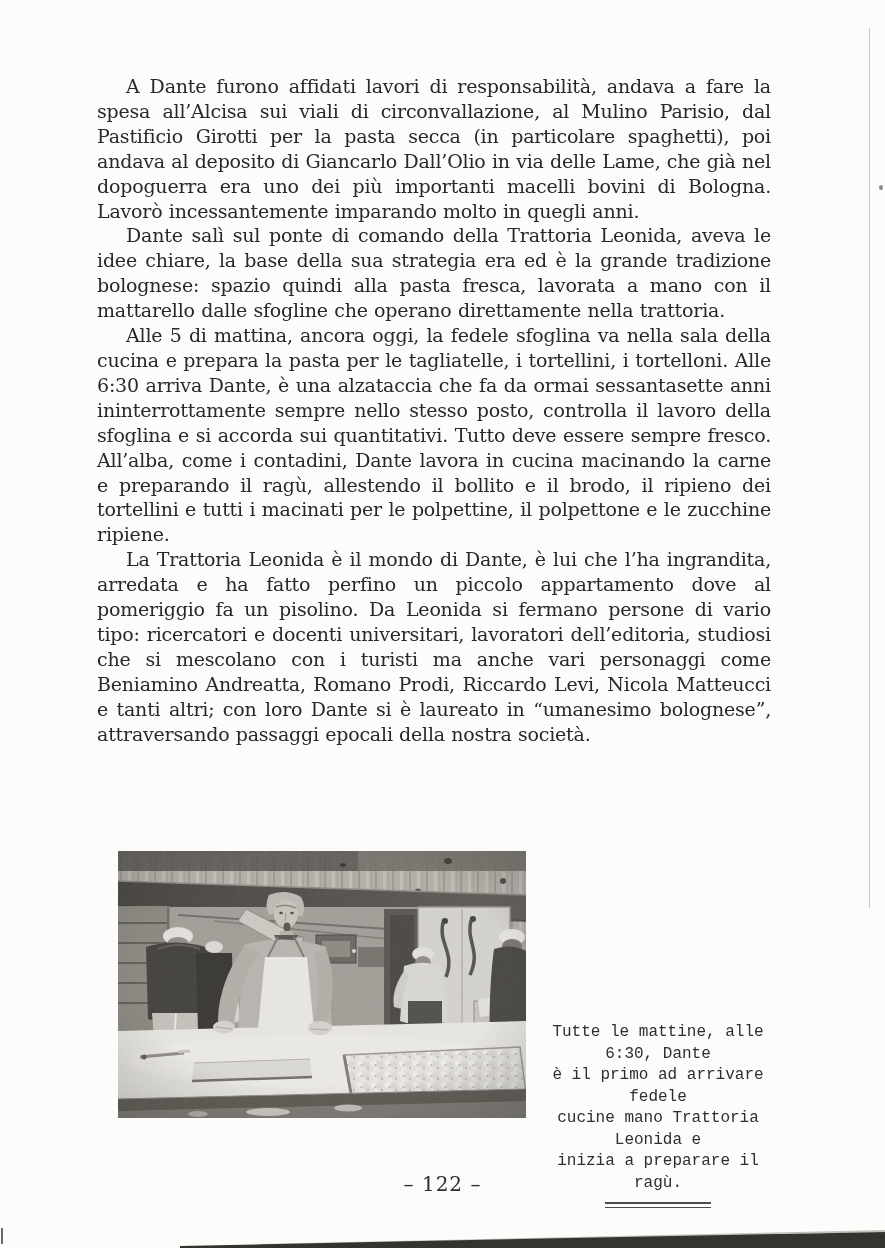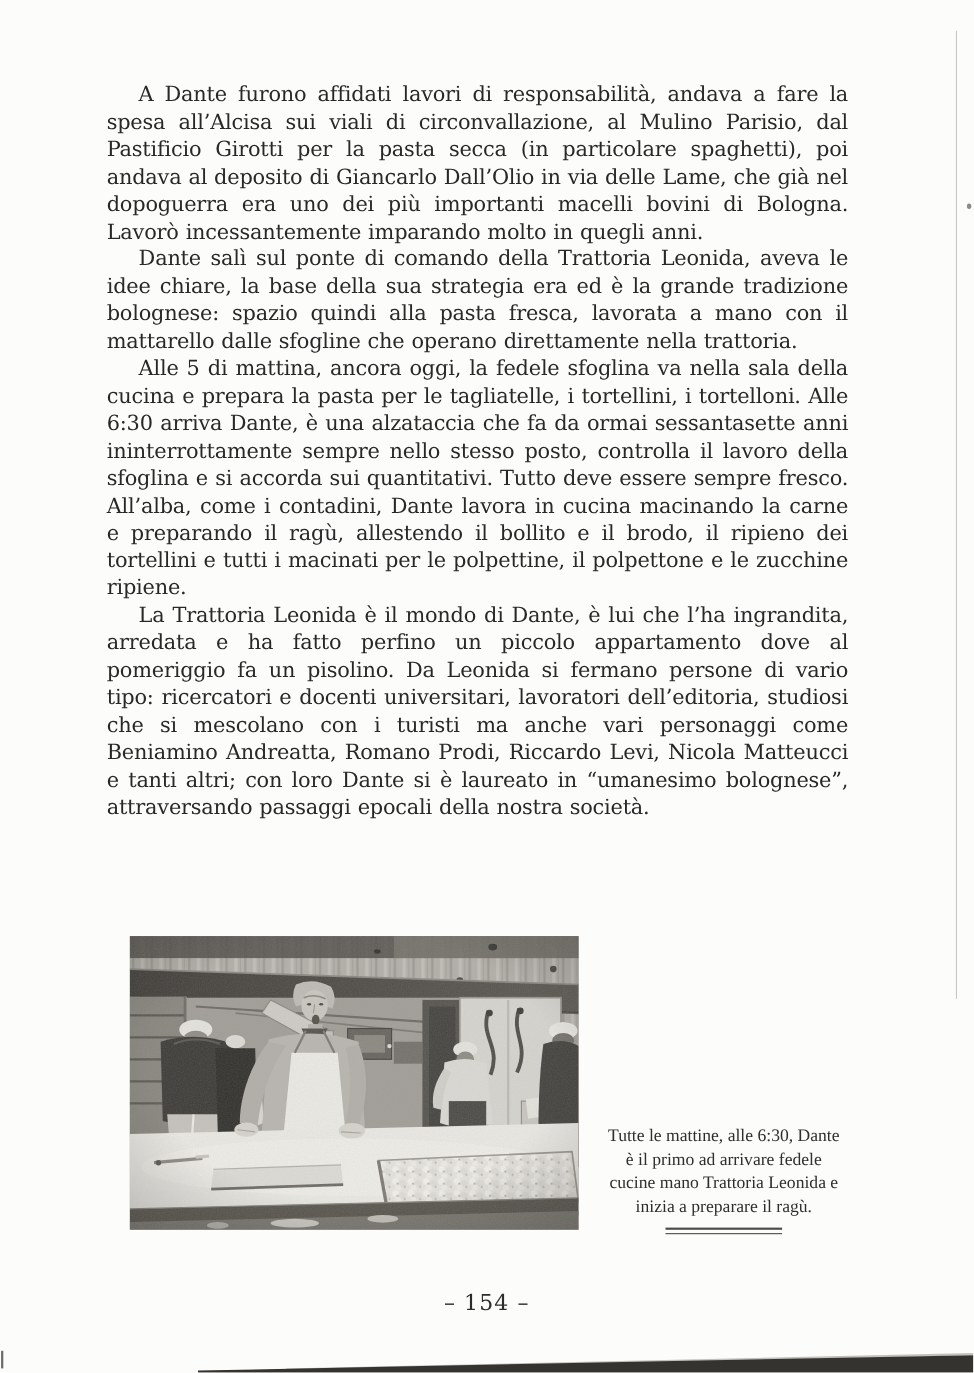--- a/index.html
+++ b/index.html
@@ -33,21 +33,21 @@
     position:absolute;
     left:118px;top:851px;width:408px;height:267px;
     background:#b0ada7;
   }
   .photo svg{display:block;width:408px;height:267px;}
   
   .caption{
     position:absolute;
     left:538px;top:1022px;width:240px;
     text-align:center;
-    font-family:Liberation Serif, serif;
+    font-family:Liberation Mono, monospace;
     font-size:16px;
     line-height:21.5px;
     color:#2e2e2e;
   }
   .caption-rule{
     width:106px;height:3px;
     margin:8px auto 0;
     border-top:2px solid #4c4c4c;
     border-bottom:1px solid #4c4c4c;
   }
@@ -245,21 +245,21 @@
   </div>
 
   <div class="caption">
     <div>Tutte le mattine, alle 6:30, Dante</div>
     <div>è il primo ad arrivare fedele</div>
     <div>cucine mano Trattoria Leonida e</div>
     <div>inizia a preparare il ragù.</div>
     <div class="caption-rule"></div>
   </div>
 
-  <div class="page-number">– 154 –</div>
+  <div class="page-number">– 122 –</div>
 
   <div class="scan-line-right"></div>
   <div class="scan-dot"></div>
   <div class="scan-tick-left"></div>
   <svg class="scan-edge" viewBox="0 0 885 20" xmlns="http://www.w3.org/2000/svg" preserveAspectRatio="none">
     <path d="M260,17 Q560,10 885,3" stroke="#9a9892" stroke-width="2" fill="none" opacity="0.6"></path>
     <path d="M180,18 Q520,11 885,4 L885,20 L180,20 Z" fill="#35332f"></path>
   </svg>
 
 </div>

